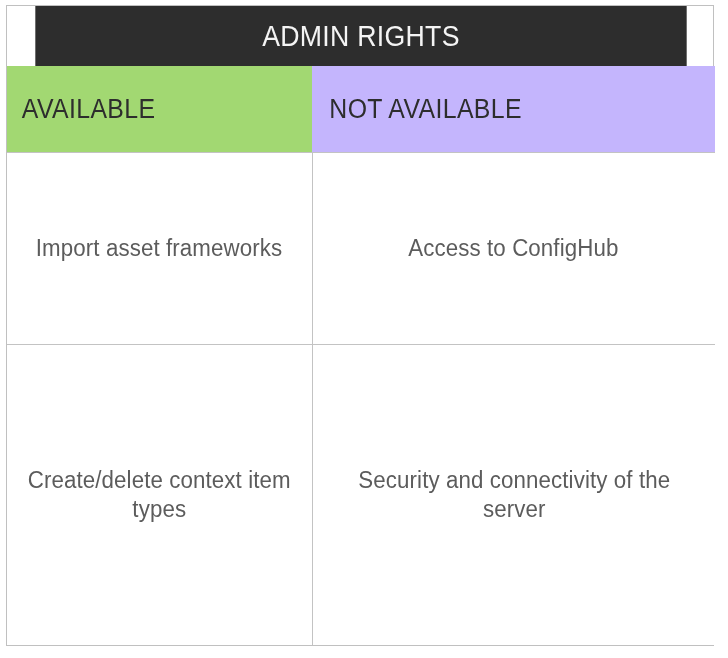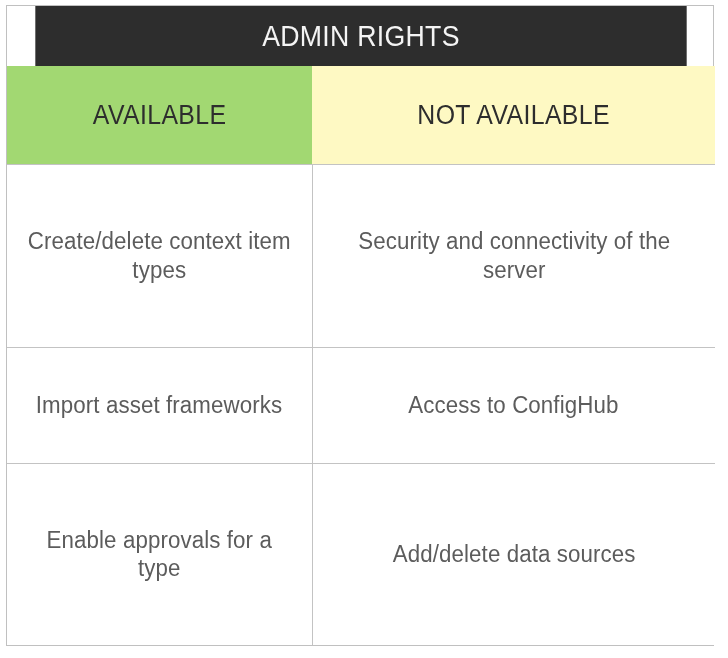--- a/index.html
+++ b/index.html
@@ -52,37 +52,37 @@
     border: 0;
     font-family: "Liberation Sans", sans-serif;
     font-size: 29px;
     font-weight: 400;
     letter-spacing: 0.3px;
     transform: scaleX(0.92);
   }
 
   
   .colhead {
-    text-align: center;
+    text-align: left;
     vertical-align: middle;
     height: 68px;
-    padding: 15px;
+    padding: 9px;
     border: 0;
     color: #2d2d2d;
     font-family: "Liberation Sans", sans-serif;
     font-size: 27px;
     font-weight: 400;
     letter-spacing: 0.4px;
   }
   .colhead span {
     display: inline-block;
     transform: scaleX(0.92);
   }
   .colhead.available   { background: #a2d872; }
-  .colhead.unavailable { background: #fef9c3; }
+  .colhead.unavailable { background: #c4b5fd; }
 
   
   td.cell {
     text-align: center;
     vertical-align: middle;
     padding: 10px 14px;
     border-top: 1px solid #c3c3c3;
     border-right: 1px solid #c3c3c3;
     color: #5c5c5c;
     font-family: "Liberation Sans", sans-serif;
@@ -117,42 +117,34 @@
           <td class="colhead available">
             <span>AVAILABLE</span>
           </td>
           <td class="colhead unavailable">
             <span>NOT AVAILABLE</span>
           </td>
         </tr>
 
         <tr>
           <td class="cell">
+            <span>Import asset frameworks</span>
+          </td>
+          <td class="cell right-col">
+            <span>Access to ConfigHub</span>
+          </td>
+        </tr>
+
+        <tr>
+          <td class="cell">
             <span>Create/delete context item types</span>
           </td>
           <td class="cell right-col">
             <span>Security and connectivity of the server</span>
           </td>
         </tr>
 
-        <tr>
-          <td class="cell">
-            <span>Import asset frameworks</span>
-          </td>
-          <td class="cell right-col">
-            <span>Access to ConfigHub</span>
-          </td>
-        </tr>
 
-
-        <tr>
-          <td class="cell">
-            <span>Enable approvals for a type</span>
-          </td>
-          <td class="cell right-col">
-            <span>Add/delete data sources</span>
-          </td>
-        </tr>
 
       </tbody>
     </table>
   </div>
 </div>
 
 </body></html>

